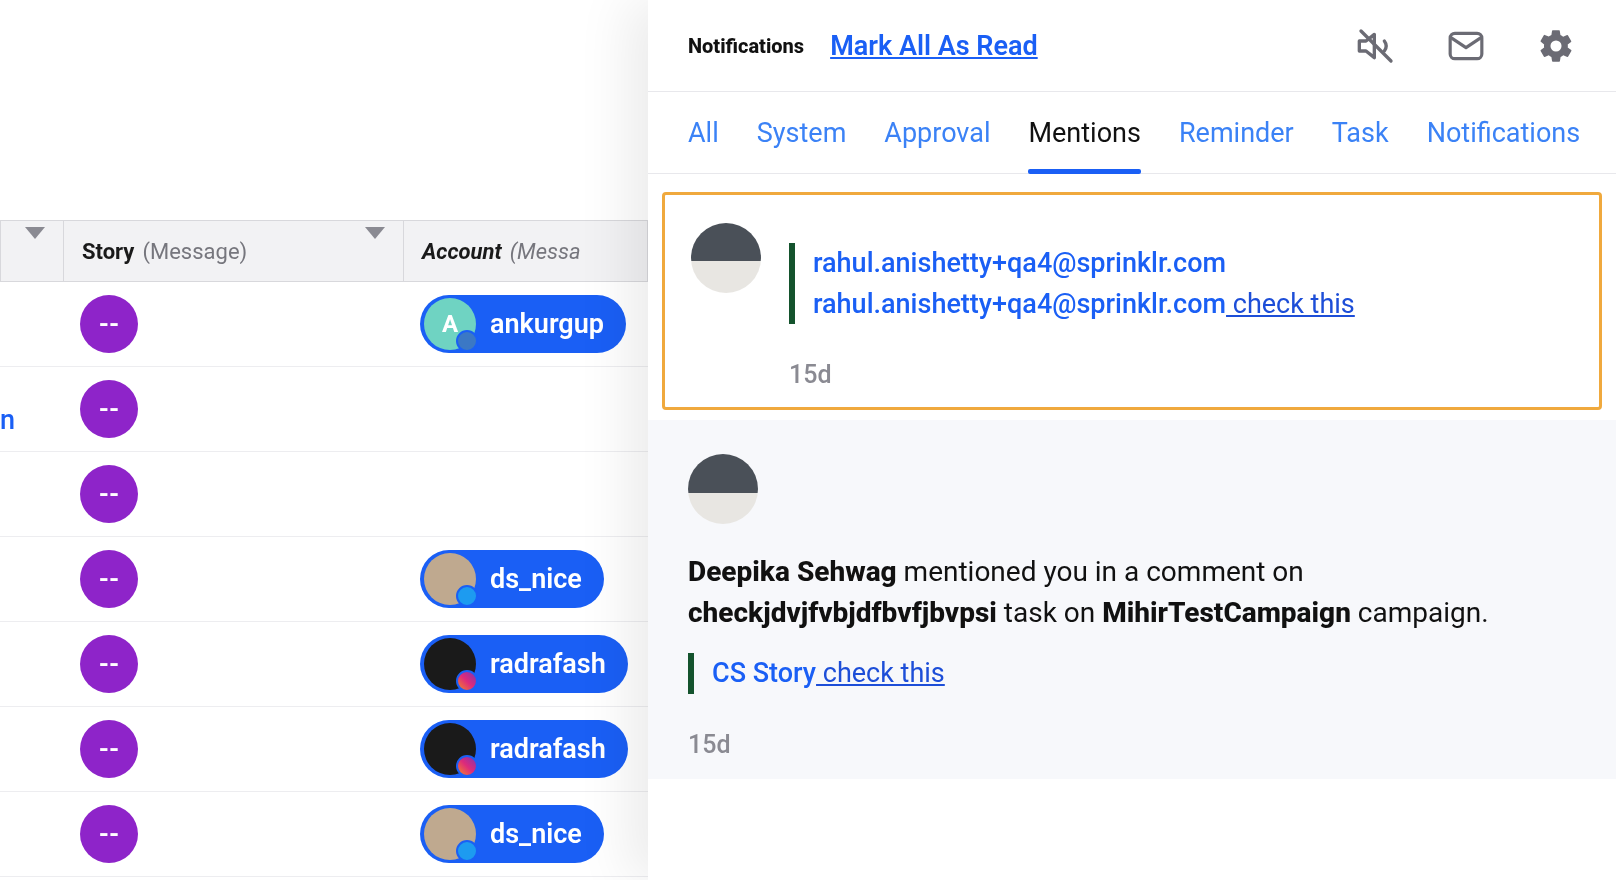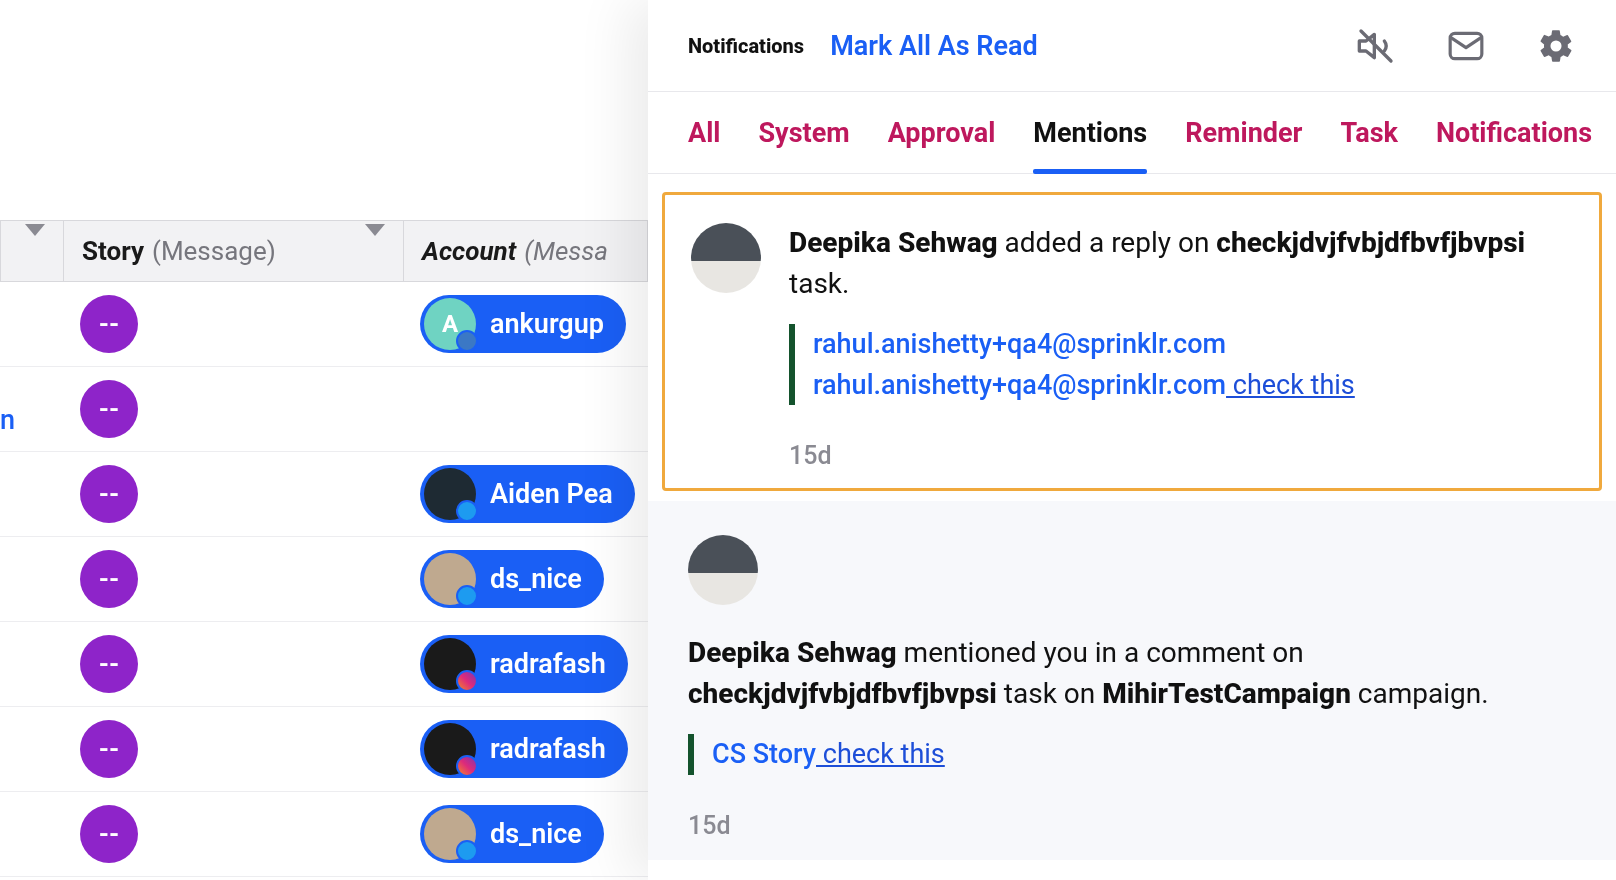--- a/index.html
+++ b/index.html
@@ -1,21 +1,21 @@
 <!DOCTYPE html>
 <html><head>
 <meta charset="utf-8">
 <style>
   * { box-sizing: border-box; margin: 0; padding: 0; }
   html, body { width: 1616px; height: 880px; font-family: -apple-system, BlinkMacSystemFont, "Segoe UI", Roboto, Helvetica, Arial, sans-serif; background: #fff; overflow: hidden; }
 
   
   .bg-table { position: absolute; left: 0; top: 0; width: 648px; height: 100%; }
   .bg-header { position: absolute; top: 220px; left: 0; right: 0; height: 62px; background: #f2f2f4; border-top: 1px solid #d8d8dc; border-bottom: 1px solid #d8d8dc; display: flex; }
-  .hdr-cell { height: 100%; display: flex; align-items: center; padding: 0 18px; font-size: 26px; color: #1a1a1a; border-right: 1px solid #d8d8dc; position: relative; }
+  .hdr-cell { height: 100%; display: flex; align-items: center; padding: 0 18px; font-size: 22px; color: #1a1a1a; border-right: 1px solid #d8d8dc; position: relative; }
   .hdr-cell:first-child { width: 64px; border-left: 1px solid #d8d8dc; }
   .hdr-cell.story { width: 340px; }
   .hdr-cell.account { flex: 1; font-style: italic; }
   .hdr-label-strong { font-weight: 700; margin-right: 8px; }
   .hdr-label-weak { font-weight: 400; color: #76767d; }
   .hdr-caret { margin-left: auto; }
   .caret-down { width: 0; height: 0; border-left: 10px solid transparent; border-right: 10px solid transparent; border-top: 12px solid #8a8a92; }
 
   .bg-rows { position: absolute; top: 282px; left: 0; right: 0; }
   .bg-row { height: 85px; display: flex; align-items: center; border-bottom: 1px solid #ededf0; }
@@ -36,27 +36,27 @@
   .pb-li { background:#0a66c2; color:#fff; }
   .pb-tw { background:#1d9bf0; color:#fff; }
   .pb-ig { background: linear-gradient(45deg,#f58529,#dd2a7b,#8134af); }
 
   .left-link { position: absolute; left: 0; top: 404px; color: #1a5ff5; font-size: 27px; font-weight: 500; }
 
   
   .panel { position: absolute; left: 648px; top: 0; right: 0; bottom: 0; background: #fff; box-shadow: -20px 0 50px rgba(0,0,0,0.08); }
   .panel-header { height: 92px; display: flex; align-items: center; padding: 0 40px; border-bottom: 1px solid #e8e8ec; }
   .panel-title { font-size: 20px; font-weight: 800; color: #111; }
-  .mark-read { margin-left: 26px; font-size: 27px; font-weight: 600; color: #1a5ff5; cursor: pointer; }
+  .mark-read { margin-left: 26px; font-size: 27px; font-weight: 600; color: #1a5ff5; cursor: pointer; text-decoration: underline; }
   .panel-header-icons { margin-left: auto; display: flex; align-items: center; gap: 50px; }
   .hdr-icon { width: 40px; height: 40px; color: #6b6b74; cursor: pointer; display:flex; align-items:center; justify-content:center; }
 
   .tabs { height: 82px; display: flex; align-items: center; gap: 38px; padding: 0 40px; border-bottom: 1px solid #e8e8ec; }
-  .tab { font-size: 27px; font-weight: 700; color: #be185d; cursor: pointer; height: 100%; display: flex; align-items: center; position: relative; }
-  .tab.active { color: #111; font-weight: 700; }
+  .tab { font-size: 27px; font-weight: 400; color: #3b82f6; cursor: pointer; height: 100%; display: flex; align-items: center; position: relative; }
+  .tab.active { color: #111; font-weight: 400; }
   .tab.active::after { content:""; position:absolute; left:0; right:0; bottom:-1px; height:5px; background:#1a5ff5; border-radius:2px; }
 
   .notif-list { }
   .notif-item { padding: 34px 40px 20px 40px; display: flex; gap: 28px; position: relative; flex-direction: column; }
   .highlight-box { border: 3px solid #f0a93d; border-radius: 4px; margin: 18px 14px 0 14px; padding: 28px 26px 18px 26px; display:flex; gap:28px; }
   .notif-item.second { background: #f7f8fb; margin-top: 10px; }
   .notif-avatar { width: 70px; height: 70px; border-radius: 50%; background: #555; flex-shrink: 0; overflow: hidden; }
   .notif-avatar.cloud { background: linear-gradient(#4a5058 55%, #e8e6e2 55%); }
   .notif-body { flex: 1; }
   .notif-text { font-size: 28px; line-height: 1.45; color: #111; }
@@ -106,28 +106,20 @@
     <div class="bg-row">
       <div class="bg-row-c1"></div>
       <div class="bg-row-c2">
           <span class="purple-pill">--</span>
         </div>
     </div>
     <div class="bg-row">
       <div class="bg-row-c1"></div>
       <div class="bg-row-c2">
           <span class="purple-pill">--</span>
-        </div>
-      <div class="bg-row-c3">
-          <span class="blue-pill">
-            <span class="avatar-in-pill dark">
-              <span class="platform-badge pb-tw"></span>
-            </span>
-            <span>Aiden Pea</span>
-          </span>
         </div>
     </div>
     <div class="bg-row">
       <div class="bg-row-c1"></div>
       <div class="bg-row-c2">
           <span class="purple-pill">--</span>
         </div>
       <div class="bg-row-c3">
           <span class="blue-pill">
             <span class="avatar-in-pill dog">
@@ -218,23 +210,20 @@
     <span class="tab">Reminder</span>
     <span class="tab">Task</span>
     <span class="tab">Notifications</span>
   </div>
 
   <div class="notif-list">
 
     <div class="highlight-box">
       <div class="notif-avatar cloud"></div>
       <div class="notif-body">
-        <div class="notif-text">
-          <span class="strong">Deepika Sehwag</span><span> added a reply on </span><span class="strong">checkjdvjfvbjdfbvfjbvpsi</span><span> task.</span>
-        </div>
         <div class="quote">
           <div><span class="mention-link">rahul.anishetty+qa4@sprinklr.com</span></div>
           <div><span class="mention-link">rahul.anishetty+qa4@sprinklr.com</span><span class="quote-suffix"> check this</span></div>
         </div>
         <div class="notif-time">15d</div>
       </div>
     </div>
 
     <div class="notif-item second">
       <div class="notif-avatar cloud"></div>

